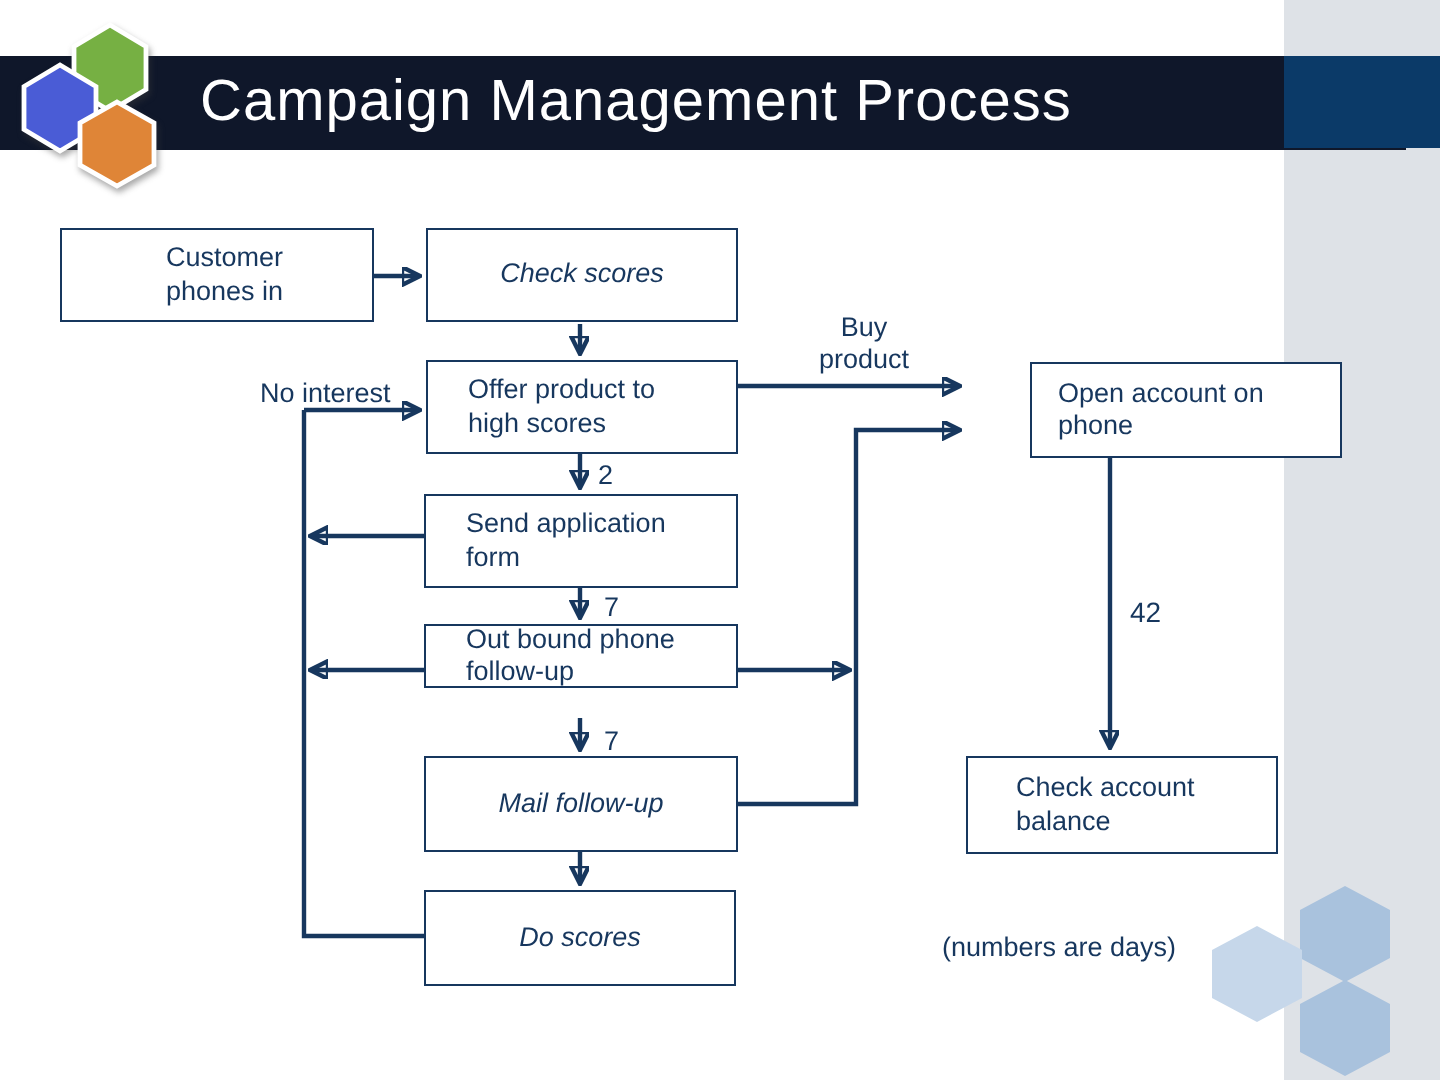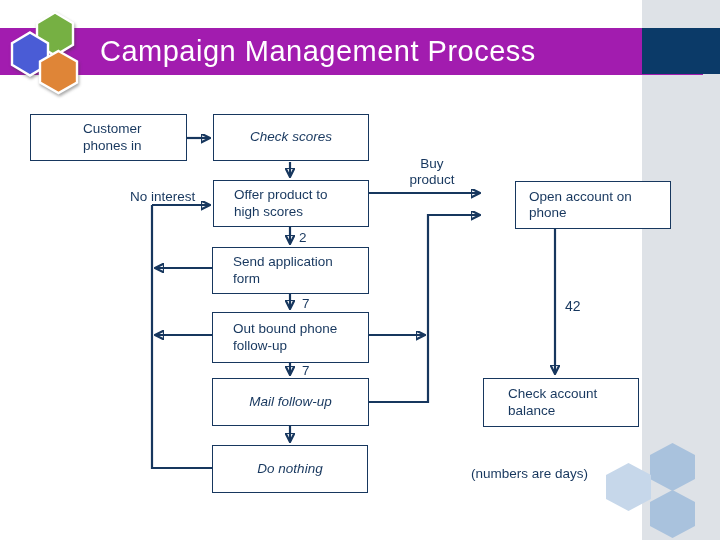--- a/index.html
+++ b/index.html
@@ -13,21 +13,21 @@
 
   
   .side-strip {
     position: absolute; left: 642px; top: 0; width: 78px; height: 540px;
     background: #dee2e7; z-index: 0;
   }
 
   
   .header-bar {
     position: absolute; left: 0; top: 28px; width: 703px; height: 47px;
-    background: #a21caf; z-index: 2;
+    background: #0f172a; z-index: 2;
     display: flex; align-items: center;
   }
   .header-title {
     margin: 0 0 0 100px;
     font-size: 29px; font-weight: 400; letter-spacing: 0.5px;
     color: #ffffff; white-space: nowrap;
   }
   .header-navy-block {
     position: absolute; left: 642px; top: 28px; width: 78px; height: 46px;
     background: #0b3a68; z-index: 2;
@@ -131,36 +131,36 @@
 <div class="box pad13" style="left:483px; top:181px; width:156px; height:48px;margin-left:32px;">
   <span class="box-label">Open account on
 phone</span>
 </div>
 
 <div class="box pad20" style="left:212px; top:247px; width:157px; height:47px;">
   <span class="box-label">Send application
 form</span>
 </div>
 
-<div class="box pad20" style="left:212px; top:312px; width:157px; height:51px;">
+<div class="box pad20" style="left:212px; top:312px; width:157px; height:32px;">
   <span class="box-label">Out bound phone
 follow-up</span>
 </div>
 
 <div class="box center" style="left:212px; top:378px; width:157px; height:48px;">
   <span class="box-label">Mail follow-up</span>
 </div>
 
 <div class="box pad24" style="left:483px; top:378px; width:156px; height:49px;">
   <span class="box-label">Check account
 balance</span>
 </div>
 
 <div class="box center" style="left:212px; top:445px; width:156px; height:48px;">
-  <span class="box-label">Do nothing</span>
+  <span class="box-label">Do scores</span>
 </div>
 
 <div class="edge-label" style="left:130px; top:189px;">No interest</div>
 <div class="edge-label center" style="left:402px; top:156px; width:60px;">Buy
 product</div>
 <div class="edge-label" style="left:299px; top:230px;">2</div>
 <div class="edge-label" style="left:302px; top:296px;">7</div>
 <div class="edge-label" style="left:302px; top:363px;">7</div>
 <div class="edge-label" style="left:565px; top:298px; font-size:14px;">42</div>
 <div class="edge-label" style="left:471px; top:466px;">(numbers are days)</div>

